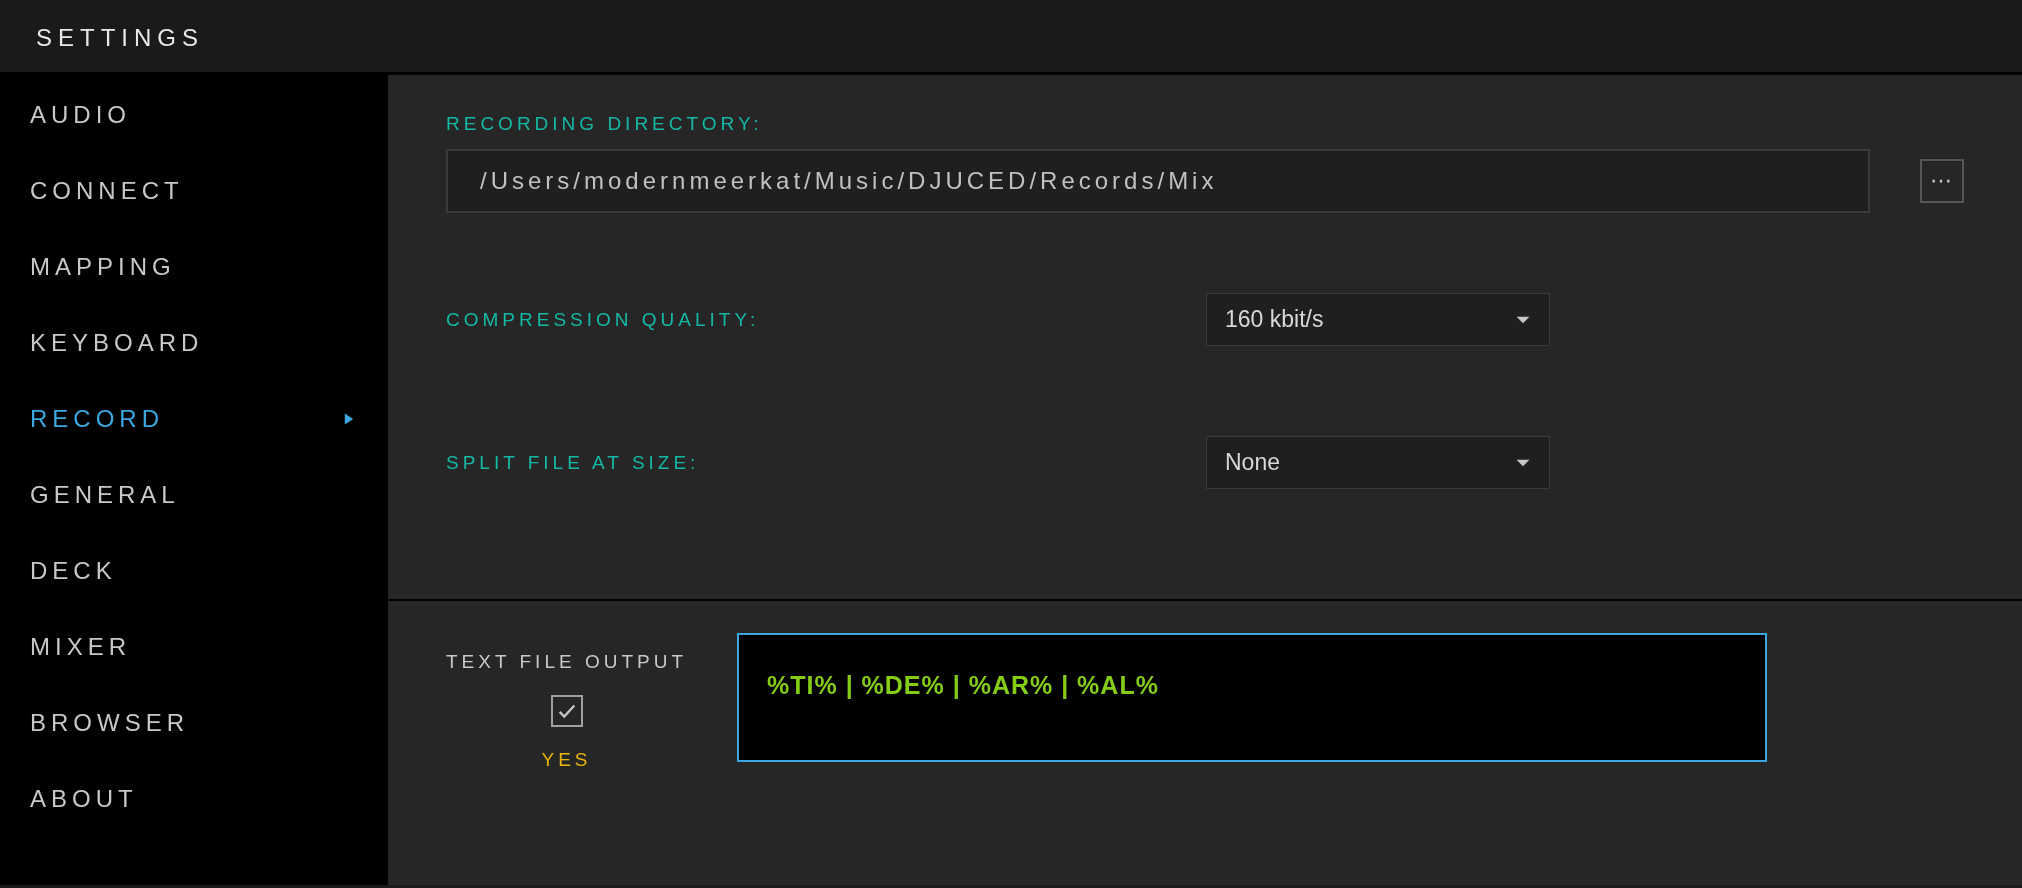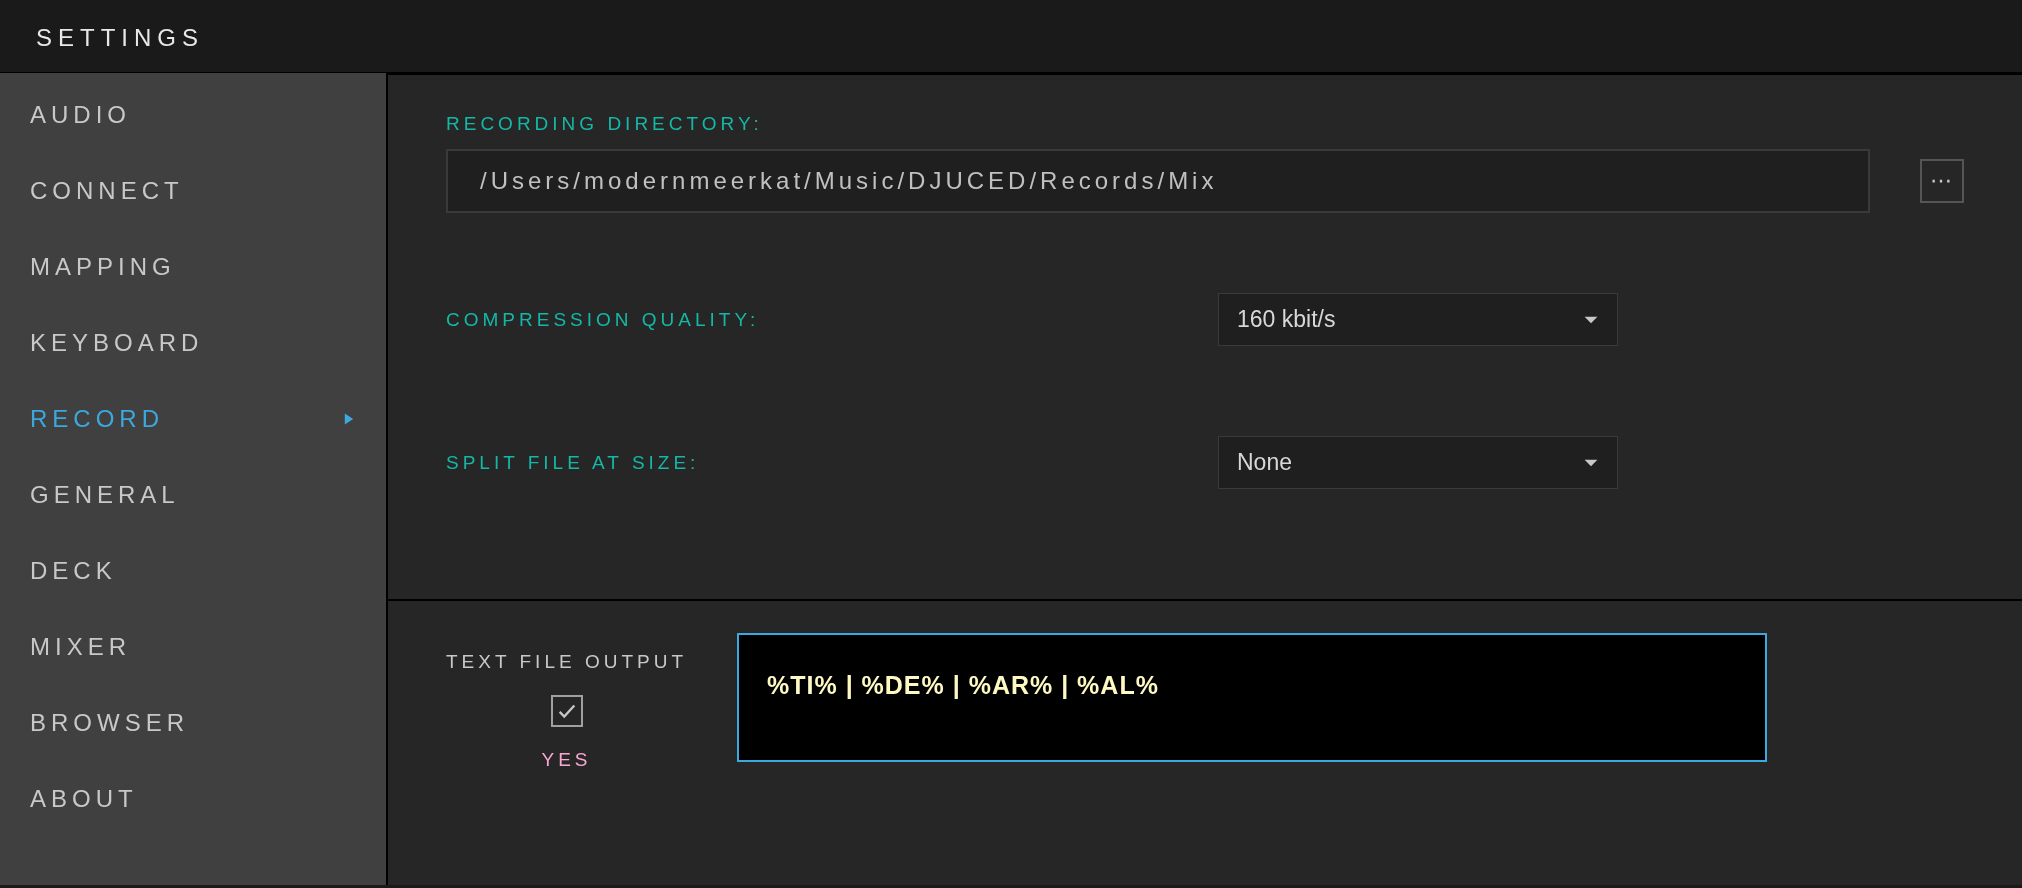--- a/index.html
+++ b/index.html
@@ -25,21 +25,21 @@
     font-weight: 500;
     letter-spacing: 6px;
     color: #e8e8e8;
   }
   .layout {
     display: flex;
     height: calc(100% - 76px);
   }
   .sidebar {
     width: 388px;
-    background: #404040;
+    background: #000000;
     border-right: 2px solid #000;
     padding-top: 4px;
     text-align: right;
   }
   .sidebar-item {
     display: flex;
     align-items: center;
     justify-content: space-between;
     padding: 24px 30px;
     cursor: pointer;
@@ -113,22 +113,21 @@
     display: flex;
     align-items: center;
     margin-bottom: 90px;
   }
   .setting-row .field-label {
     margin-bottom: 0;
     width: 760px;
   }
   .select-wrap {
     position: relative;
-    width: 400px;
-    margin-left: 12px;
+    width: 344px;
   }
   .select {
     width: 100%;
     background: #1f1f1f;
     border: 1px solid #3a3a3a;
     color: #d8d8d8;
     font-size: 23px;
     padding: 12px 18px;
     cursor: pointer;
     display: flex;
@@ -173,31 +172,31 @@
     cursor: pointer;
   }
   .checkbox svg {
     width: 22px;
     height: 22px;
     display: block;
   }
   .yes-label {
     font-size: 19px;
     letter-spacing: 4px;
-    color: #f9a8d4;
+    color: #eab308;
   }
   .format-box {
     flex: 1;
     background: #000;
     border: 2px solid #3ba9e0;
     padding: 36px 28px 60px 28px;
     max-width: 1030px;
   }
   .format-text {
-    color: #fef9c3;
+    color: #84cc16;
     font-size: 25px;
     font-weight: 700;
     letter-spacing: 1px;
   }
 </style>
 </head>
 <body>
 
 <div class="header">
   <div class="header-title">SETTINGS</div>

